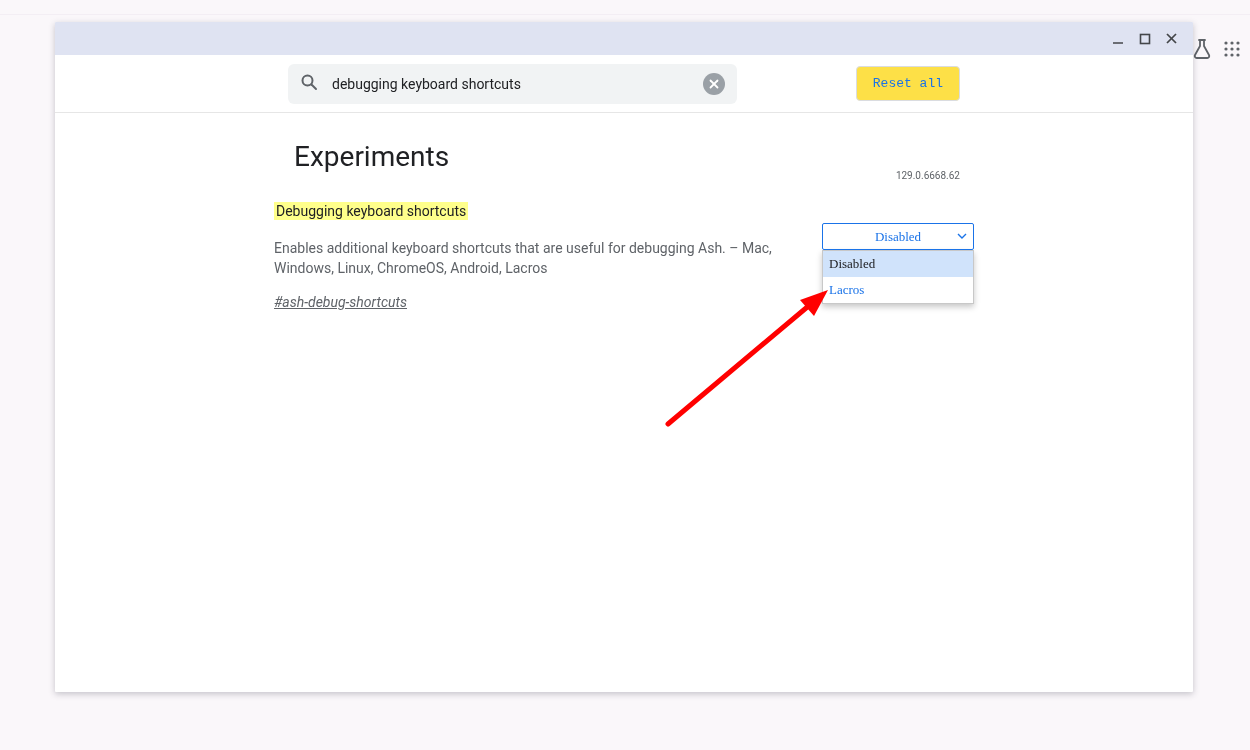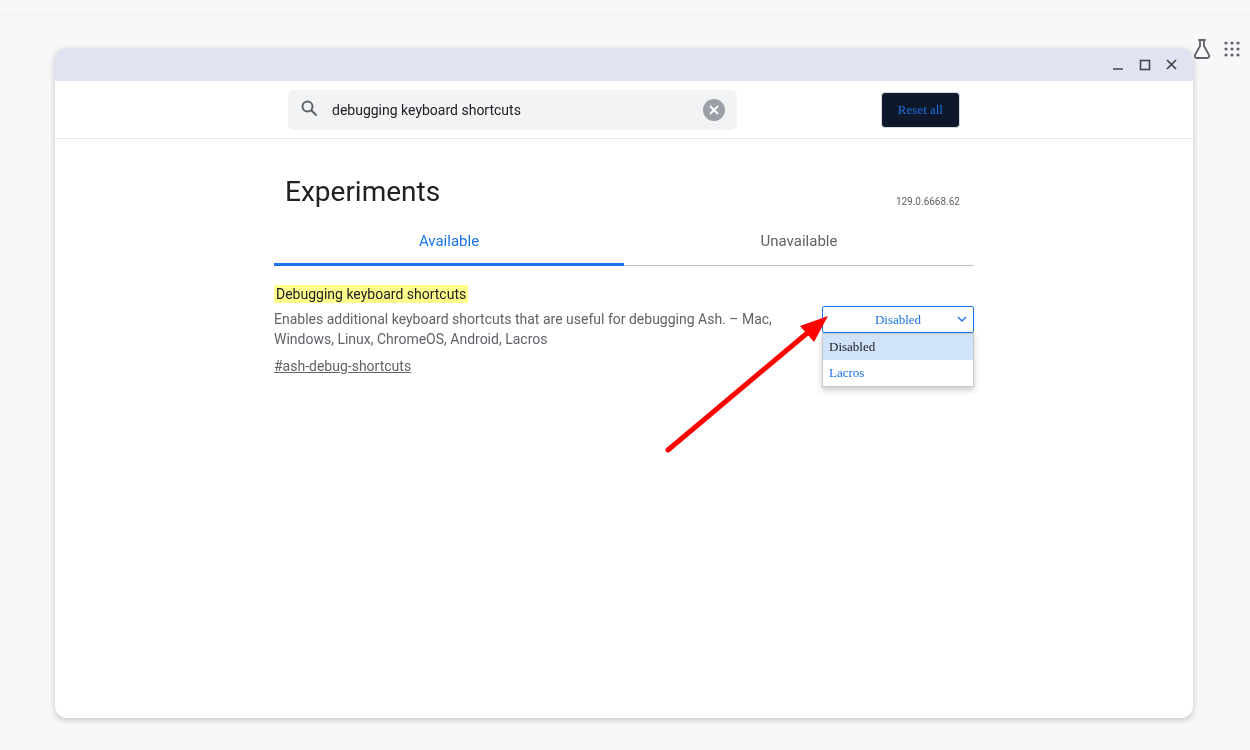--- a/index.html
+++ b/index.html
@@ -1,40 +1,40 @@
 <!DOCTYPE html>
 <html><head>
 <meta charset="utf-8">
 <style>
   html,body{margin:0;padding:0;width:1250px;height:750px;background:#faf7fa;font-family:Roboto,Arial,sans-serif;overflow:hidden;}
   .page-top{height:14px;background:#faf7fa;border-bottom:1px solid #f3eef4;}
   .shelf-icons{position:absolute;top:38px;right:10px;display:flex;align-items:center;gap:12px;}
   .shelf-icons svg{display:block;}
-  .app-window{position:absolute;left:55px;top:48px;width:1138px;height:670px;background:#fff;border-radius:12px;box-shadow:0 2px 6px rgba(40,40,60,.25);overflow:hidden;}
+  .app-window{position:absolute;left:55px;top:22px;width:1138px;height:670px;background:#fff;border-radius:1px;box-shadow:0 2px 6px rgba(40,40,60,.25);overflow:hidden;}
   .win-titlebar{height:33px;background:#dfe3f2;display:flex;align-items:center;justify-content:flex-end;padding-right:8px;}
   .win-btn{width:27px;height:27px;display:flex;align-items:center;justify-content:center;color:#44464a;}
   .toolbar{height:57px;border-bottom:1px solid #e6e6e6;display:flex;align-items:center;justify-content:space-between;padding:0 233px 0 233px;}
   .search-wrap{width:425px;height:40px;background:#f1f3f4;border-radius:6px;display:flex;align-items:center;padding:0 12px;}
   .search-wrap svg{flex:0 0 auto;}
   .search-input{flex:1 1 auto;border:none;background:transparent;font-size:14px;color:#202124;padding-left:14px;outline:none;font-family:inherit;}
   .clear-btn{width:22px;height:22px;border-radius:50%;background:#9aa0a6;display:flex;align-items:center;justify-content:center;cursor:pointer;}
-  .reset-btn{border:1px solid #dadce0;background:#0f172a;color:#1a73e8;font-size:13px;border-radius:4px;padding:9px 16px;cursor:pointer;font-family:Liberation Serif, serif;}
+  .reset-btn{border:1px solid #dadce0;background:#fde047;color:#1a73e8;font-size:13px;border-radius:4px;padding:9px 16px;cursor:pointer;font-family:Liberation Mono, monospace;}
   .content{padding:0 219px;}
   .title-row{display:flex;align-items:flex-end;justify-content:space-between;height:70px;}
-  .page-title{font-size:28px;font-weight:400;color:#202124;margin:1px;padding-left:10px;}
+  .page-title{font-size:28px;font-weight:400;color:#202124;margin:10px;padding-left:10px;}
   .version{font-size:10px;color:#5f6368;padding-right:14px;padding-bottom:2px;}
   .tabs{display:flex;height:48px;border-bottom:1px solid #bfbfbf;margin-top:8px;}
   .tab{flex:1;display:flex;align-items:center;justify-content:center;font-size:15px;color:#5f6368;cursor:pointer;position:relative;}
   .tab.active{color:#1a73e8;}
   .tab.active::after{content:"";position:absolute;left:0;right:0;bottom:-1px;height:3px;background:#1a73e8;}
   .flag-row{display:flex;padding-top:18px;}
   .flag-text{flex:1 1 auto;padding-right:20px;}
   .flag-name{background:#ffff8b;font-size:14px;color:#202124;padding:1px 2px;}
-  .flag-desc{font-size:14px;color:#5f6368;margin-top:6px;line-height:1.45;}
-  .flag-hash{font-size:14px;color:#5f6368;text-decoration:underline;margin-top:8px;display:inline-block;}
+  .flag-desc{font-size:14px;color:#5f6368;margin-top:18px;line-height:1.45;}
+  .flag-hash{font-size:14px;color:#5f6368;text-decoration:underline;margin-top:15px;display:inline-block;font-style:italic;}
   .flag-ctrl{flex:0 0 152px;padding-top:22px;font-family:Liberation Serif, serif;}
   .select-box{width:150px;height:25px;border:1px solid #1a73e8;border-radius:2px;display:flex;align-items:center;justify-content:center;color:#1a73e8;font-size:13px;position:relative;cursor:pointer;}
   .select-box svg{position:absolute;right:6px;top:7px;}
   .dropdown{width:150px;border:1px solid #c8c8c8;background:#fff;box-shadow:0 3px 6px rgba(0,0,0,.22);margin-top:0;}
   .dd-opt{font-size:13px;color:#202124;padding:5px 6px;cursor:pointer;}
   .dd-opt.hov{background:#d0e3fb;}
   .dd-opt.enab{color:#1a73e8;}
   .arrow-annot{position:absolute;pointer-events:none;}
 </style>
 </head>
@@ -104,24 +104,20 @@
     </div>
     <button class="reset-btn">Reset all</button>
   </div>
 
   <div class="content">
     <div class="title-row">
       <h1 class="page-title">Experiments</h1>
       <span class="version">129.0.6668.62</span>
     </div>
 
-    <div class="tabs">
-      <div class="tab active">Available</div>
-      <div class="tab">Unavailable</div>
-    </div>
 
     <div class="flag-row">
       <div class="flag-text">
         <span class="flag-name">Debugging keyboard shortcuts</span>
         <div class="flag-desc">Enables additional keyboard shortcuts that are useful for debugging Ash. – Mac, Windows, Linux, ChromeOS, Android, Lacros</div>
         <a class="flag-hash">#ash-debug-shortcuts</a>
       </div>
       <div class="flag-ctrl">
         <div class="select-box">
           <span>Disabled</span>

